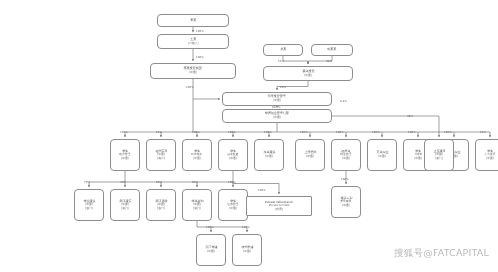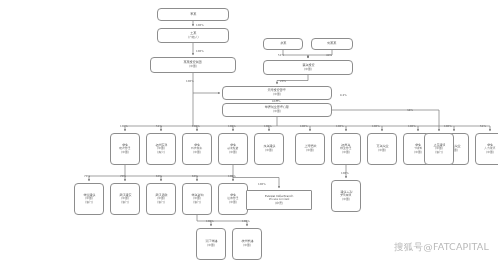--- a/index.html
+++ b/index.html
@@ -2,21 +2,21 @@
 <html><head>
 <meta charset="utf-8">
 <style>
   html,body{margin:0;padding:0;}
   body{
     width:498px;height:272px;
     background:#ffffff;
     font-family:"DejaVu Sans","Liberation Sans",sans-serif;
     overflow:hidden;position:relative;
   }
-  #canvas{position:absolute;left:0;top:0;width:498px;height:264px;}
+  #canvas{position:absolute;left:0;top:6px;width:498px;height:264px;}
   #svg-layer{position:absolute;left:0;top:0;width:498px;height:272px;}
 
   .node{
     position:absolute;
     box-sizing:border-box;
     background:#ffffff;
     border:0.8px solid #8d8d8d;
     border-radius:4px;
     display:flex;
     flex-direction:column;

